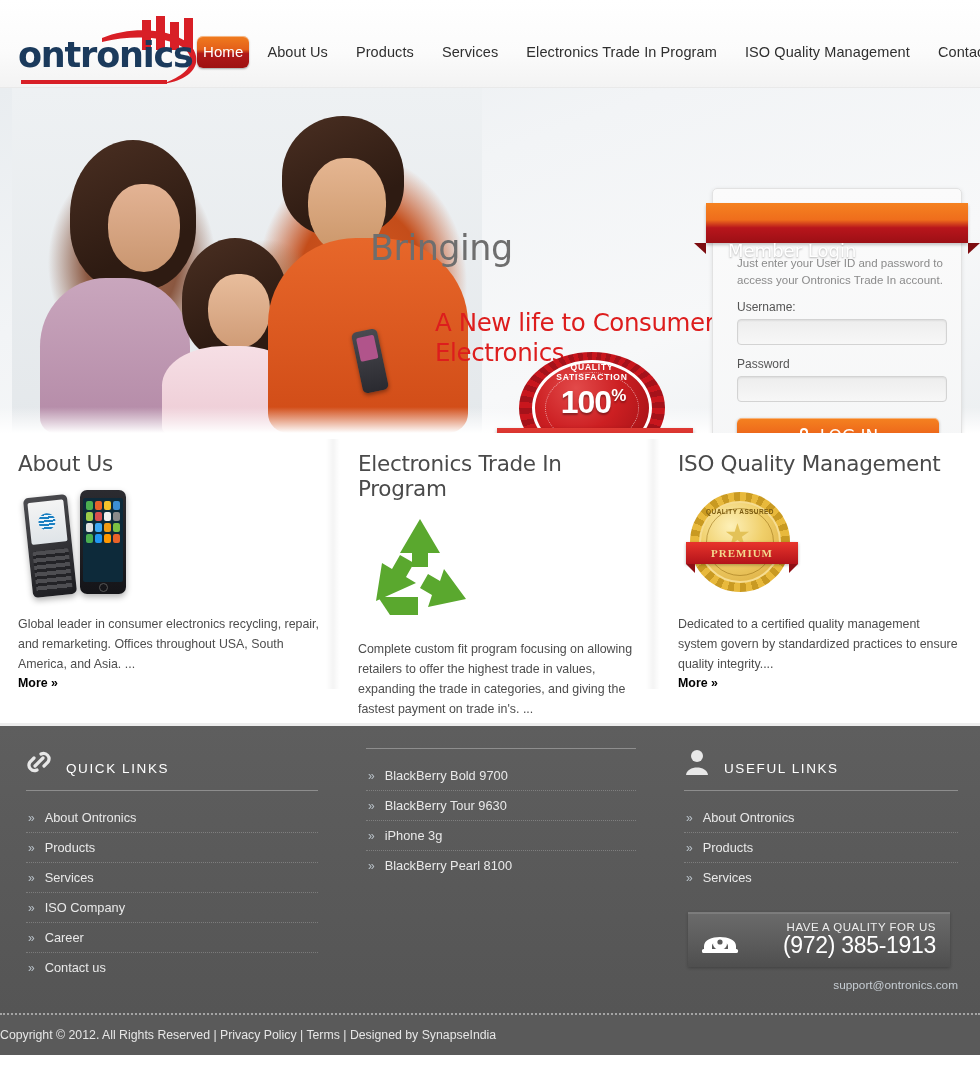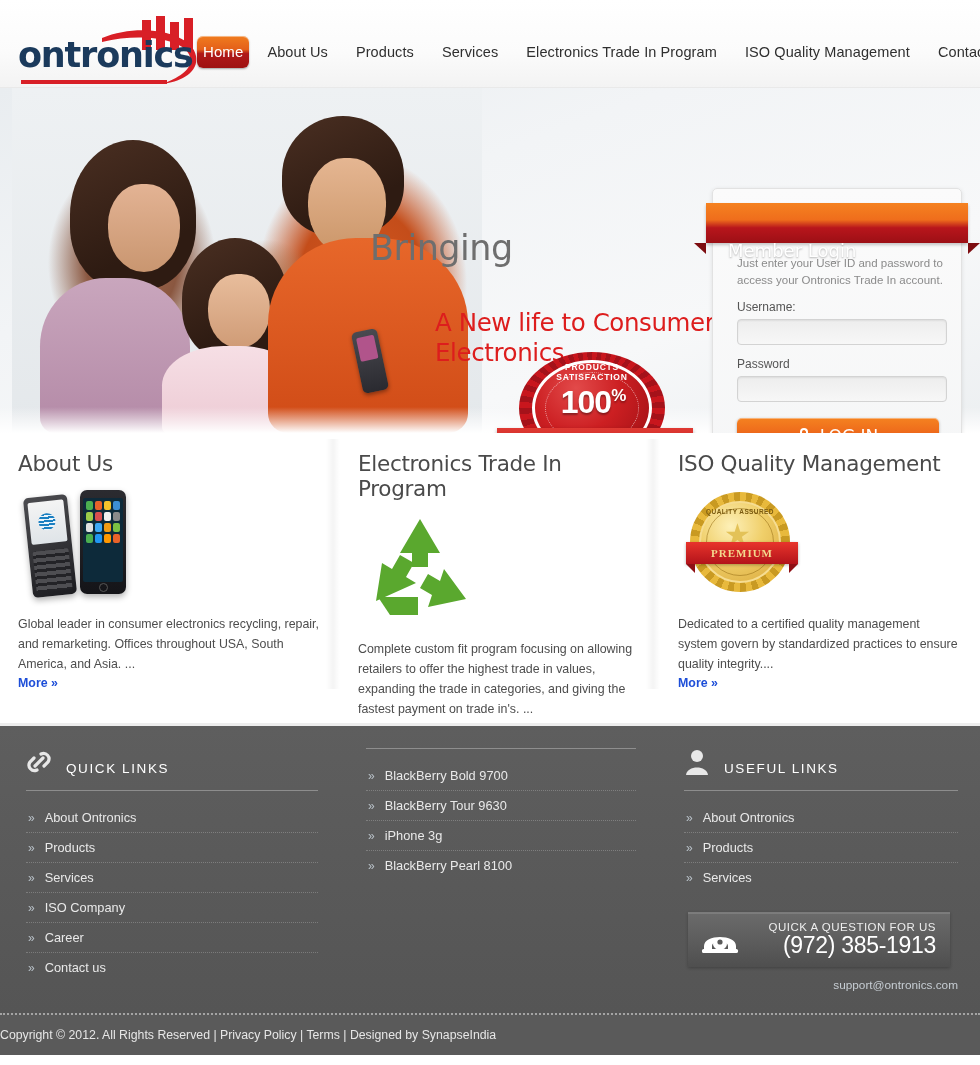--- a/index.html
+++ b/index.html
@@ -190,21 +190,21 @@
   .col-divider {
     position:absolute; right:0; top: 6px; width: 14px; height: 250px;
     background: linear-gradient(90deg, rgba(0,0,0,0.0), rgba(0,0,0,0.045), rgba(0,0,0,0.0));
   }
   .col-title {
     font-size: 21.5px; color:#4a4a4a; font-weight: normal; margin-bottom: 14px;
     font-family:"DejaVu Sans", sans-serif; letter-spacing:-0.3px;
   }
   .col-art { height: 112px; position:relative; margin-bottom: 12px; }
   .col-text { font-size: 12.4px; color:#4d4d4d; line-height: 1.62; font-family:"Liberation Sans", sans-serif; }
-  .col-more { font-size: 12.4px; color:#1d4ed8; font-weight:bold; margin-top: 2px; cursor:pointer; font-family:"Liberation Sans", sans-serif; }
+  .col-more { font-size: 12.4px; color:#000000; font-weight:bold; margin-top: 2px; cursor:pointer; font-family:"Liberation Sans", sans-serif; }
 
   
   .ph-bb {
     position:absolute; left: 10px; top: 6px; width: 44px; height: 100px;
     background: linear-gradient(160deg,#4c4c50,#1c1c20); border-radius: 5px;
     transform: rotate(-6deg); box-shadow: 0 3px 6px rgba(0,0,0,.3);
   }
   .ph-bb .scr { position:absolute; left:4px; top:5px; right:4px; height:42px; background:linear-gradient(#f4f4f4,#dfe4e8); border-radius:2px; }
   .ph-bb .att { position:absolute; left:13px; top:17px; width:17px; height:17px; border-radius:50%;
     background: repeating-linear-gradient(#1a7fc1 0 2px, #eaf4fb 2px 3.5px); }
@@ -344,21 +344,21 @@
     </div>
     <div class="hero-fade-b"></div>
 
     <div class="hero-title">Bringing</div>
     <div class="hero-sub">A New life to Consumer Electronics</div>
 
     <div class="badge">
       <div class="badge-star"></div>
       <div class="badge-disc"></div>
       <div class="badge-inner"></div>
-      <div class="badge-top-txt">PRODUCTS SATISFACTION</div>
+      <div class="badge-top-txt">QUALITY SATISFACTION</div>
       <div class="badge-num">
         <span>100</span><span class="badge-pct">%</span>
       </div>
       <div class="badge-ribbon">
         
       </div>
     </div>
 
     <div class="login-panel">
       <div class="login-body">
@@ -542,21 +542,21 @@
       </ul>
 
       <div class="phone-box">
         <svg class="tel-ic" viewBox="0 0 44 32">
           <path d="M6 22 C6 10, 38 10, 38 22 L38 26 L30 26 L30 22 C30 16, 14 16, 14 22 L14 26 L6 26 Z" fill="#ffffff"></path>
           <ellipse cx="22" cy="20" rx="7" ry="6" fill="#ffffff"></ellipse>
           <circle cx="22" cy="18" r="2.6" fill="#5a5a5a"></circle>
           <rect x="4" y="25" width="36" height="4" rx="1.6" fill="#ffffff"></rect>
         </svg>
         <div class="phone-txt">
-          <div class="phone-q">QUICK A QUESTION FOR US</div>
+          <div class="phone-q">HAVE A QUALITY FOR US</div>
           <div class="phone-no">(972) 385-1913</div>
         </div>
       </div>
       <div class="f-email">support@ontronics.com</div>
     </div>
   </div>
 
   <div class="copybar">
     <div class="copy-txt">Copyright © 2012. All Rights Reserved | Privacy Policy | Terms | Designed by SynapseIndia</div>
   </div>

